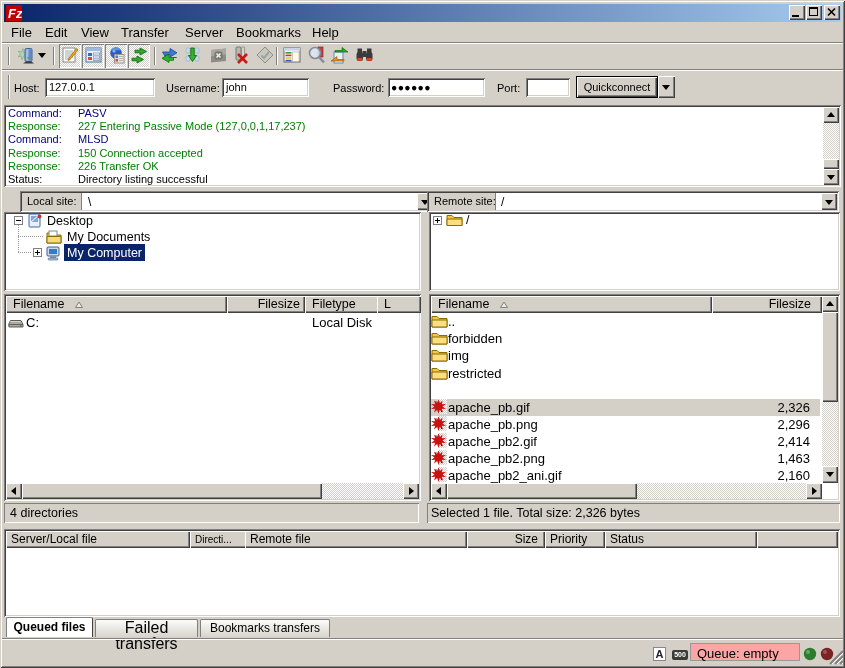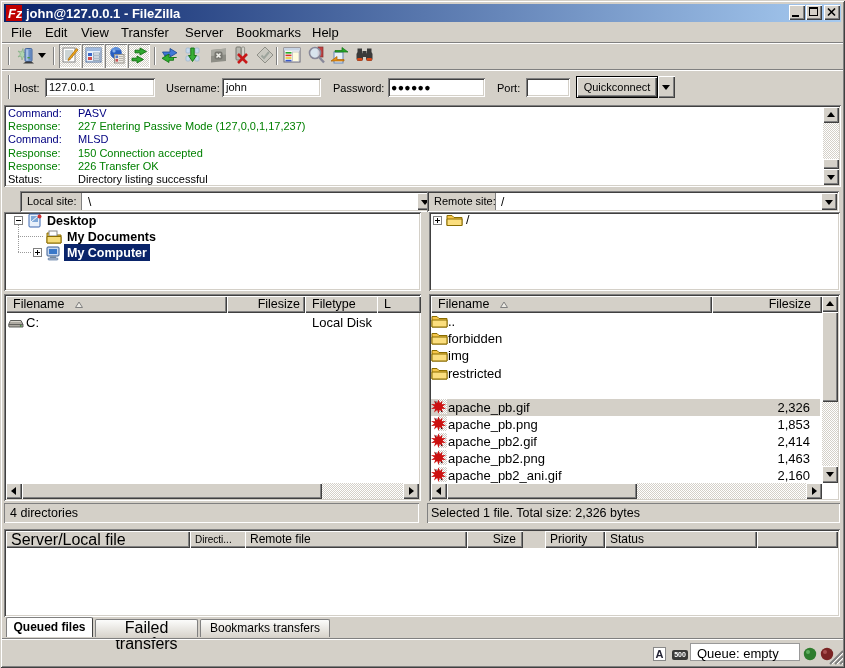--- a/index.html
+++ b/index.html
@@ -26,21 +26,20 @@
 .tri { position:absolute; width:0; height:0; }
 </style>
 </head>
 <body>
 
 <div class="abs" style="left:4px; top:4px; width:837px; height:18px; background:linear-gradient(to right,#0A246A,#A6CAF0);">
   <svg class="abs" style="left:2px; top:1px;" width="16" height="16" viewBox="0 0 16 16">
     <rect x="0" y="0" width="16" height="16" fill="#BF0000"></rect>
     <text x="2" y="12.5" font-family="Liberation Sans, sans-serif" font-size="13" font-style="italic" font-weight="bold" fill="#fff">Fz</text>
   </svg>
-  <span class="abs" style="left:22px; top:2px; color:#fff; font-weight:bold; font-size:13px;">john@127.0.0.1 - FileZilla</span>
 
   <div class="abs btn3d" style="left:785px; top:1px; width:16px; height:15px;">
     <div class="abs" style="left:3px; top:10px; width:7px; height:2px; background:#000;"></div>
   </div>
   <div class="abs btn3d" style="left:802px; top:1px; width:16px; height:15px;">
     <div class="abs" style="left:3px; top:2px; width:9px; height:9px; border:1px solid #000; border-top-width:2px;"></div>
   </div>
   <div class="abs btn3d" style="left:820px; top:1px; width:16px; height:15px;">
     <svg width="16" height="15">
         <path d="M4 3.5 L11 10.5 M11 3.5 L4 10.5" stroke="#000" stroke-width="1.6"></path>
@@ -178,21 +177,21 @@
     <rect x="11.5" y="12" width="5.5" height="2.8" rx="1.2" fill="#D84818"></rect>
   </svg>
 </div>
 <div class="abs etchedh" style="left:2px; top:69px; width:841px;"></div>
 
 <div class="abs" id="qc" style="left:4px; top:70px; width:837px; height:33px;">
   <div class="abs etchedv" style="left:4px; top:5px; height:24px;"></div>
   <span class="abs" style="left:10px; top:12px;">Host:</span>
   <div class="abs sunken2" style="left:41px; top:8px; width:110px; height:19px; background:#fff; line-height:15px; padding:2px 0 0 4px;">127.0.0.1</div>
   <span class="abs" style="left:162px; top:12px;">Username:</span>
-  <div class="abs sunken2" style="left:218px; top:8px; width:99px; height:19px; background:#fff; line-height:15px; padding:2px 0 0 4px;">john</div>
+  <div class="abs sunken2" style="left:218px; top:8px; width:87px; height:19px; background:#fff; line-height:15px; padding:2px 0 0 4px;">john</div>
   <span class="abs" style="left:329px; top:12px;">Password:</span>
   <div class="abs sunken2" style="left:384px; top:8px; width:97px; height:19px; background:#fff; padding:3px 0 0 3px; font-size:10.5px; letter-spacing:0.3px;">●●●●●●</div>
   <span class="abs" style="left:493px; top:12px;">Port:</span>
   <div class="abs sunken2" style="left:522px; top:8px; width:44px; height:19px; background:#fff;"></div>
   <div class="abs" style="left:572px; top:6px; width:82px; height:22px; background:#D4D0C8; border:1px solid #000; box-shadow: inset 1px 1px 0 #FFFFFF, inset -1px -1px 0 #404040, inset -2px -2px 0 #808080; text-align:center; line-height:20px;">Quickconnect</div>
   <div class="abs btn3d" style="left:654px; top:6px; width:17px; height:22px;">
     <div class="tri" style="left:4px; top:9px; border-left:4px solid transparent; border-right:4px solid transparent; border-top:5px solid #000;"></div>
   </div>
 </div>
 
@@ -225,21 +224,21 @@
   </div>
 </div>
 <div class="abs sunken2" style="left:427px; top:191px; width:412px; height:21px; background:#fff;">
   <div class="abs" style="left:2px; top:2px; width:67px; height:17px; background:#D4D0C8; border-right:1px solid #808080; line-height:16px; padding-left:5px; white-space:nowrap;">Remote site:</div>
   <span class="abs" style="left:74px; top:4px; font-size:12px;">/</span>
   <div class="abs btn3d" style="right:2px; top:2px; width:16px; height:17px;">
     <div class="tri" style="left:4px; top:7px; border-left:4px solid transparent; border-right:4px solid transparent; border-top:5px solid #000;"></div>
   </div>
 </div>
 
-<div class="abs sunken2" style="left:4px; top:212px; width:417px; height:79px; background:#fff; font-size:12.5px;font-weight:bold;">
+<div class="abs sunken2" style="left:4px; top:212px; width:417px; height:79px; background:#fff; font-size:12.5px;">
 
   <div class="abs" style="left:14px; top:13px; width:1px; height:28px; background-image:linear-gradient(#9a9a9a 50%, transparent 50%); background-size:1px 2px;"></div>
   <div class="abs" style="left:14px; top:24px; width:26px; height:1px; background-image:linear-gradient(90deg,#9a9a9a 50%, transparent 50%); background-size:2px 1px;"></div>
   <div class="abs" style="left:14px; top:40px; width:14px; height:1px; background-image:linear-gradient(90deg,#9a9a9a 50%, transparent 50%); background-size:2px 1px;"></div>
 
   <div class="abs" style="left:10px; top:4px; width:9px; height:9px; background:#fff; border:1px solid #808080;">
     <div class="abs" style="left:1px; top:3px; width:5px; height:1px; background:#000;"></div>
   </div>
   <svg class="abs" style="left:23px; top:1px;" width="16" height="16" viewBox="0 0 16 16">
     <rect x="2" y="1" width="11" height="13" rx="1" fill="#E8F0FA" stroke="#3A66B0"></rect>
@@ -374,21 +373,21 @@
         <span style="position:absolute;right:10px;top:1px;">2,326</span>
       </div>
   <div style="position:absolute;left:0;top:103px;width:389px;height:17px;">
         <svg width="16" height="16" viewBox="0 0 16 16" style="position:absolute;left:0px;top:0px;">
           <rect x="7" y="0" width="9" height="15" fill="url(#chk)"></rect>
           <path d="M7.5 0.5 L9 4 L11.5 1.5 L10.8 5.3 L15 5 L11.5 7.5 L15 10 L10.8 9.7 L12 13.5 L8.8 11 L7.5 15 L6.2 11 L3 13.5 L4.2 9.7 L0 10 L3.5 7.5 L0 5 L4.2 5.3 L3 1.5 L6 4 Z" fill="#CC1111"></path>
           <circle cx="5" cy="3" r="0.7" fill="#222"></circle>
           <circle cx="10.5" cy="12.5" r="0.7" fill="#222"></circle>
         </svg>
         <span style="position:absolute;left:17px;top:1px;">apache_pb.png</span>
-        <span style="position:absolute;right:10px;top:1px;">1,853</span>
+        <span style="position:absolute;right:10px;top:1px;">2,296</span>
       </div>
   <div style="position:absolute;left:0;top:120px;width:389px;height:17px;">
         <svg width="16" height="16" viewBox="0 0 16 16" style="position:absolute;left:0px;top:0px;">
           <rect x="7" y="0" width="9" height="15" fill="url(#chk)"></rect>
           <path d="M7.5 0.5 L9 4 L11.5 1.5 L10.8 5.3 L15 5 L11.5 7.5 L15 10 L10.8 9.7 L12 13.5 L8.8 11 L7.5 15 L6.2 11 L3 13.5 L4.2 9.7 L0 10 L3.5 7.5 L0 5 L4.2 5.3 L3 1.5 L6 4 Z" fill="#CC1111"></path>
           <circle cx="5" cy="3" r="0.7" fill="#222"></circle>
           <circle cx="10.5" cy="12.5" r="0.7" fill="#222"></circle>
         </svg>
         <span style="position:absolute;left:17px;top:1px;">apache_pb2.gif</span>
         <span style="position:absolute;right:10px;top:1px;">2,414</span>
@@ -434,38 +433,38 @@
       <div class="tri" style="left:6px; top:4px; border-top:4px solid transparent; border-bottom:4px solid transparent; border-left:5px solid #000;"></div>
     </div>
   </div>
 </div>
 
 <div class="abs sunken1" style="left:4px; top:503px; width:415px; height:20px; padding:3px 0 0 6px; font-size:12.5px;">4 directories</div>
 <div class="abs sunken1" style="left:427px; top:503px; width:413px; height:20px; padding:3px 0 0 4px; font-size:12.5px;">Selected 1 file. Total size: 2,326 bytes</div>
 
 <div class="abs sunken2" style="left:4px; top:529px; width:836px; height:88px; background:#fff;">
   <div class="abs" style="left:2px; top:2px; width:832px; height:17px; background:#D4D0C8;">
-    <div class="hdrseg" style="left:0; width:184px; padding-left:5px; font-size:16px;">Server/Local file</div>
+    <div class="hdrseg" style="left:0; width:184px; padding-left:5px; font-size:12px;">Server/Local file</div>
     <div class="hdrseg" style="left:184px; width:71px; padding-left:5px; font-size:10px;">Directi...</div>
     <div class="hdrseg" style="left:239px; width:222px; padding-left:5px; font-size:12px;">Remote file</div>
-    <div class="hdrseg" style="left:461px; width:56px; text-align:right; padding-right:7px; font-size:12px;">Size</div>
+    <div class="hdrseg" style="left:461px; width:78px; text-align:right; padding-right:7px; font-size:12px;">Size</div>
     <div class="hdrseg" style="left:539px; width:60px; padding-left:5px; font-size:12px;">Priority</div>
     <div class="hdrseg" style="left:599px; width:152px; padding-left:5px; font-size:12px;">Status</div>
     <div class="hdrseg" style="left:751px; width:81px;"></div>
   </div>
 </div>
 
 <div class="abs" style="left:6px; top:617px; width:87px; height:20px; background:#fff; border-top:1px solid #808080; border-left:1px solid #808080; border-right:1px solid #404040; border-radius:2px 2px 0 0; font-weight:bold; font-size:12px; text-align:center; line-height:18px;">Queued files</div>
 <div class="abs" style="left:95px; top:619px; width:103px; height:18px; background:linear-gradient(#FCFCFB,#D8D4CC); border:1px solid #808080; border-bottom:none; border-radius:2px 2px 0 0; text-align:center; line-height:16px; font-size:16px;">Failed transfers</div>
 <div class="abs" style="left:200px; top:619px; width:130px; height:18px; background:linear-gradient(#FCFCFB,#D8D4CC); border:1px solid #808080; border-bottom:none; border-radius:2px 2px 0 0; text-align:center; line-height:16px; font-size:12px;">Bookmarks transfers</div>
 
 <div class="abs etchedh" style="left:2px; top:638px; width:841px;"></div>
 <div class="abs" style="left:653px; top:647px; width:13px; height:14px; background:#fff; border:1px solid #888; font-weight:bold; font-size:11px; color:#223; text-align:center; line-height:13px;">A</div>
 <div class="abs" style="left:672px; top:650px; width:16px; height:10px; background:#3A3A38; border-radius:2px; color:#fff; font-size:7px; font-weight:bold; text-align:center; line-height:10px;">500</div>
-<div class="abs" style="left:690px; top:643px; width:110px; height:18px; border:1px solid #999; background:#ffffff; font-size:13px; padding:2px 0 0 6px;">Queue: empty</div>
+<div class="abs" style="left:690px; top:643px; width:110px; height:18px; border:1px solid #999; background:#fca5a5; font-size:13px; padding:2px 0 0 6px;">Queue: empty</div>
 <svg class="abs" style="left:803px; top:647px;" width="32" height="14">
   <circle cx="7" cy="7" r="6.2" fill="#2E7D2E"></circle>
   <circle cx="5" cy="5" r="2" fill="#5FAF5F"></circle>
   <circle cx="24" cy="7" r="6.2" fill="#7A2424"></circle>
   <circle cx="22" cy="5" r="2" fill="#A85050"></circle>
 </svg>
 <svg class="abs" style="left:829px; top:650px;" width="14" height="15">
   <g stroke="#808080" stroke-width="2">
       <path d="M14 1 L1 14 M14 6 L6 14 M14 11 L11 14"></path>
     </g>

